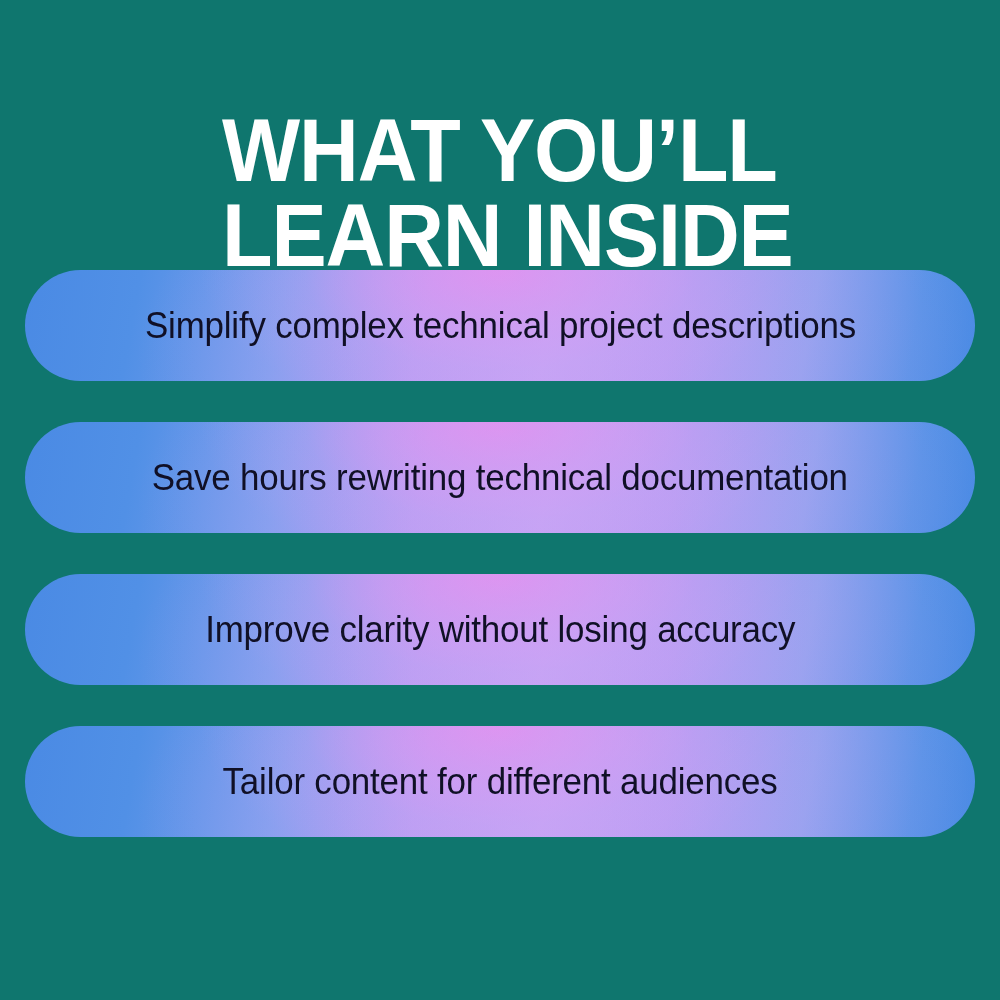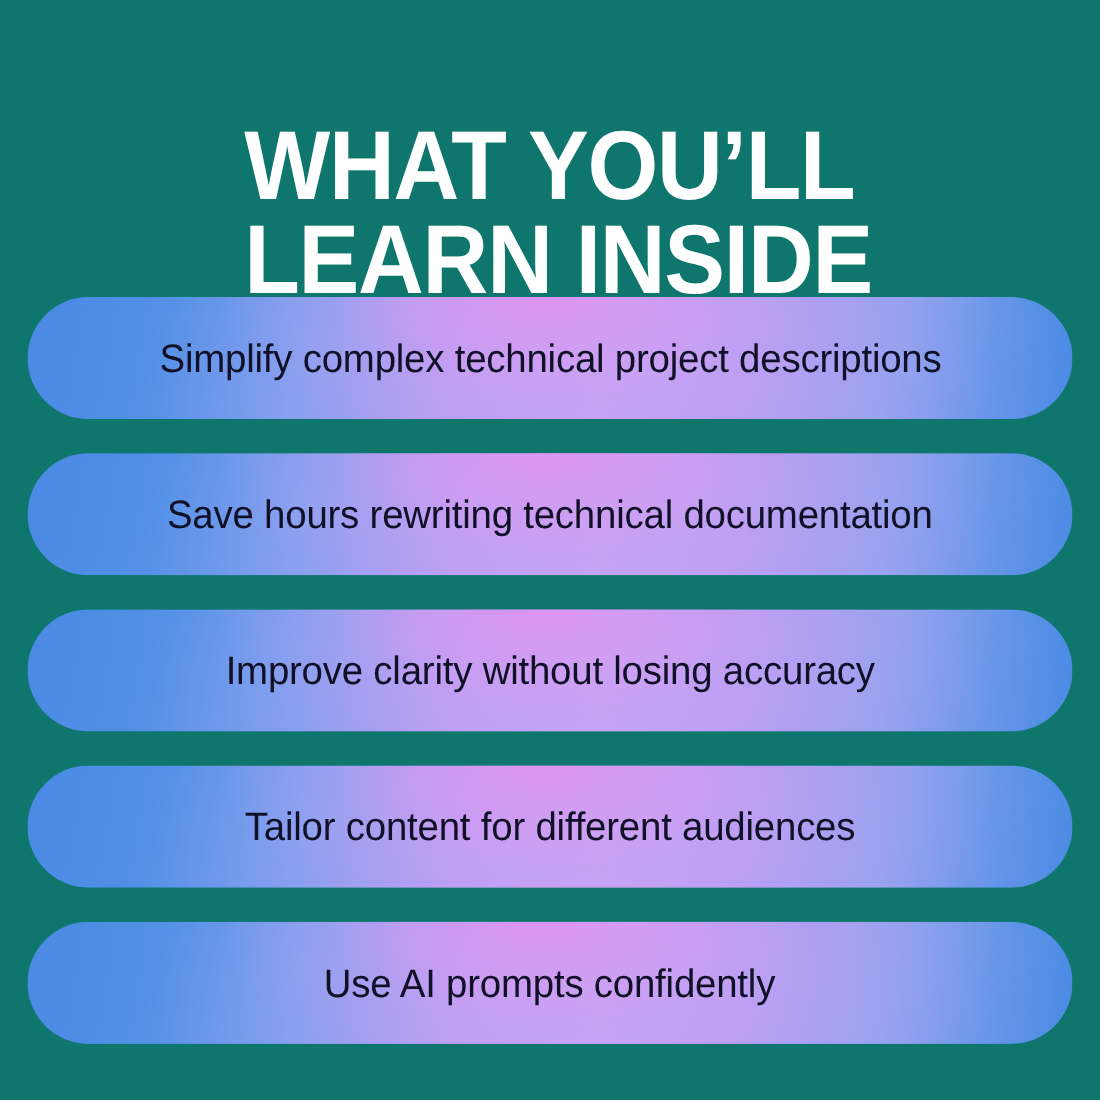--- a/index.html
+++ b/index.html
@@ -47,21 +47,21 @@
     position: absolute;
     left: 25px;
     top: 270px;
     width: 950px;
   }
 
   .pill {
     position: relative;
     width: 950px;
     height: 111px;
-    margin-bottom: 31px;
+    margin-bottom: 41px;
     border-radius: 56px;
     overflow: hidden;
     display: flex;
     align-items: center;
     justify-content: center;
     isolation: isolate;
   }
   .pill:last-child { margin-bottom: 0; }
 
   
@@ -152,21 +152,15 @@
       <span class="pill-label">Improve clarity without losing accuracy</span>
     </div>
 
     <div class="pill">
       <span class="g-base"></span>
       <span class="g-bloom"></span>
       <span class="g-soft"></span>
       <span class="pill-label">Tailor content for different audiences</span>
     </div>
 
-    <div class="pill">
-      <span class="g-base"></span>
-      <span class="g-bloom"></span>
-      <span class="g-soft"></span>
-      <span class="pill-label">Use AI prompts confidently</span>
-    </div>
 
   </div>
 </div>
 
 </body></html>

